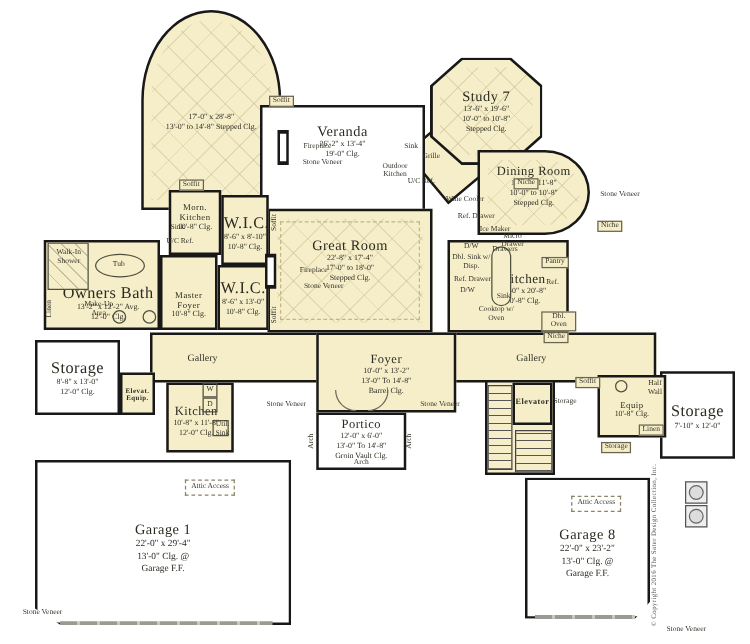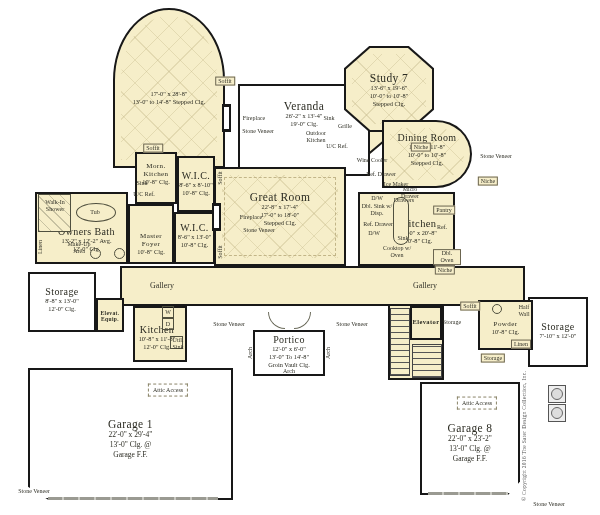--- a/index.html
+++ b/index.html
@@ -5,21 +5,21 @@
   html,body{margin:0;padding:0;background:#fff;}
   #plan{position:relative;width:600px;height:515px;background:#fff;overflow:hidden;
         font-family:"Liberation Serif",serif;color:#2b2b22;}
   .room{position:absolute;background:#f6eec9;border:2px solid #181818;box-sizing:border-box;}
   .room.white{background:#ffffff;}
   .oct-o{position:absolute;background:#181818;}
   .oct-i{position:absolute;inset:2px;background:#f6eec9;}
   .oct{clip-path:polygon(28% 0,72% 0,100% 26%,100% 74%,72% 100%,28% 100%,0 74%,0 26%);}
   .rlabel{position:absolute;left:0;right:0;text-align:center;pointer-events:none;}
   .rname{font-size:11.5px;letter-spacing:.4px;white-space:nowrap;}
-  .rname.md{font-size:10px;}
+  .rname.md{font-size:13px;}
   .rname.sm{font-size:7px;}
   .rdim{font-size:6.3px;line-height:1.3;white-space:nowrap;}
   .co{position:absolute;font-size:6px;line-height:1.15;white-space:nowrap;
       transform:translate(-50%,-50%);z-index:30;color:#33332a;}
   .co.v{transform:translate(-50%,-50%) rotate(-90deg);}
   .co.bx{border:1px solid #6b6550;background:#f6eec9;padding:0 2px;}
   .co.wr{white-space:normal;width:34px;text-align:center;}
   .co.dash{border:1px dashed #8a8468;background:transparent;padding:2px 4px;}
   .xl{position:absolute;inset:6px;pointer-events:none;opacity:.55;
       background:
@@ -53,21 +53,21 @@
   <div class="room" style="left:334px;top:96px;width:62px;height:54px;transform:rotate(-40deg);z-index:3"></div>
 
   <div class="room" style="left:113px;top:8px;width:112px;height:160px;border-radius:56px 56px 0 0 / 72px 72px 0 0;z-index:6">
     <div class="xl" style="border-radius:50px 50px 0 0 / 66px 66px 0 0"></div>
     <div class="rlabel" style="top:80px">
       <div class="rdim">17'-0" x 28'-8"</div>
       <div class="rdim">13'-0" to 14'-8" Stepped Clg.</div>
     </div>
   </div>
 
-  <div class="room white tile" style="left:238px;top:84px;width:132px;height:92px;z-index:6">
+  <div class="room white tile" style="left:208px;top:84px;width:132px;height:92px;z-index:6">
     <div class="rlabel" style="top:14px">
       <div class="rname">Veranda</div>
       <div class="rdim">26'-2" x 13'-4"</div>
       <div class="rdim">19'-0" Clg.</div>
     </div>
   </div>
   <div class="fpbox" style="left:222px;top:104px;width:9px;height:28px">
       <div class="fpin"></div>
     </div>
 
@@ -170,20 +170,28 @@
 
   <div class="room" style="left:96px;top:298px;width:28px;height:34px;z-index:8">
     <div class="rlabel" style="top:10px">
       <div class="rname" style="font-size:5.5px;white-space:normal;font-weight:bold">Elevat. Equip.</div>
     </div>
   </div>
 
   <div class="co" style="left:162px;top:286px;font-size:8px">Gallery</div>
   <div class="co" style="left:425px;top:286px;font-size:8px">Gallery</div>
 
+  <div class="room" style="left:253px;top:266px;width:112px;height:64px;z-index:6">
+    <div class="rlabel" style="top:14px">
+      <div class="rname" style="font-size:10px">Foyer</div>
+      <div class="rdim">10'-0" x 13'-2"</div>
+      <div class="rdim">13'-0" To 14'-8"</div>
+      <div class="rdim">Barrel Clg.</div>
+    </div>
+  </div>
 
   <div class="room" style="left:133px;top:306px;width:54px;height:56px;z-index:7">
     <div class="rlabel" style="top:16px;left:-6px">
       <div class="rname" style="font-size:10px">Kitchen</div>
       <div class="rdim">10'-8" x 11'-8"</div>
       <div class="rdim">12'-0" Clg.</div>
     </div>
   </div>
   <div class="fixture" style="left:162px;top:306px;width:12px;height:12px"></div>
   <div class="fixture" style="left:162px;top:318px;width:12px;height:12px"></div>
@@ -204,21 +212,21 @@
   <div class="treads" style="left:390px;top:308px;width:20px;height:68px;z-index:9"></div>
   <div class="treads" style="left:412px;top:344px;width:30px;height:34px;z-index:9"></div>
   <div class="room" style="left:410px;top:306px;width:32px;height:34px;z-index:9">
     <div class="rlabel" style="top:10px">
       <div class="rname" style="font-size:6.5px;font-weight:bold">Elevator</div>
     </div>
   </div>
 
   <div class="room" style="left:478px;top:300px;width:55px;height:50px;z-index:7">
     <div class="rlabel" style="top:18px">
-      <div class="rname sm">Powder</div>
+      <div class="rname sm">Equip</div>
       <div class="rdim">10'-8" Clg.</div>
     </div>
   </div>
   <div class="fixture oval" style="left:492px;top:304px;width:10px;height:10px"></div>
 
   <div class="room white" style="left:528px;top:297px;width:60px;height:70px;z-index:6">
     <div class="rlabel" style="top:22px">
       <div class="rname md">Storage</div>
       <div class="rdim">7'-10" x 12'-0"</div>
     </div>

